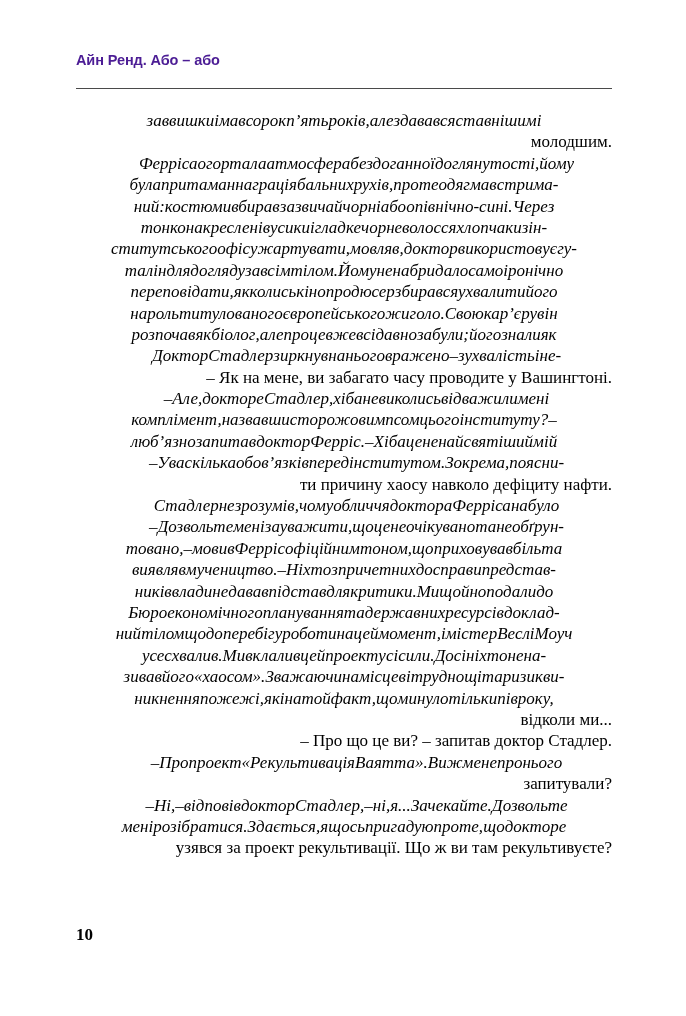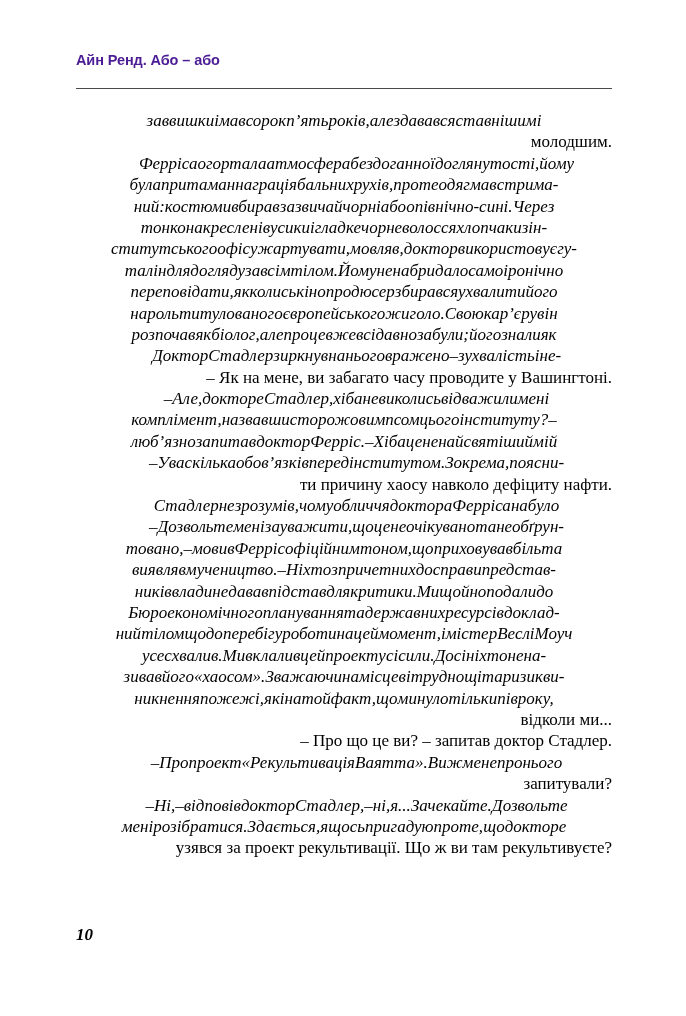--- a/index.html
+++ b/index.html
@@ -91,21 +91,20 @@
 
   
   .folio {
     position: absolute;
     left: 76px;
     top: 925px;
     font-family: "Liberation Serif", "DejaVu Serif", serif;
     font-weight: bold;
     font-size: 17px;
     color: #000000;
-    font-style: italic;
   }
 </style>
 </head>
 <body>
 
 <div class="page">
 
   <div class="running-head">
     <div class="running-head-title">Айн Ренд. Або – або</div>
   </div>

